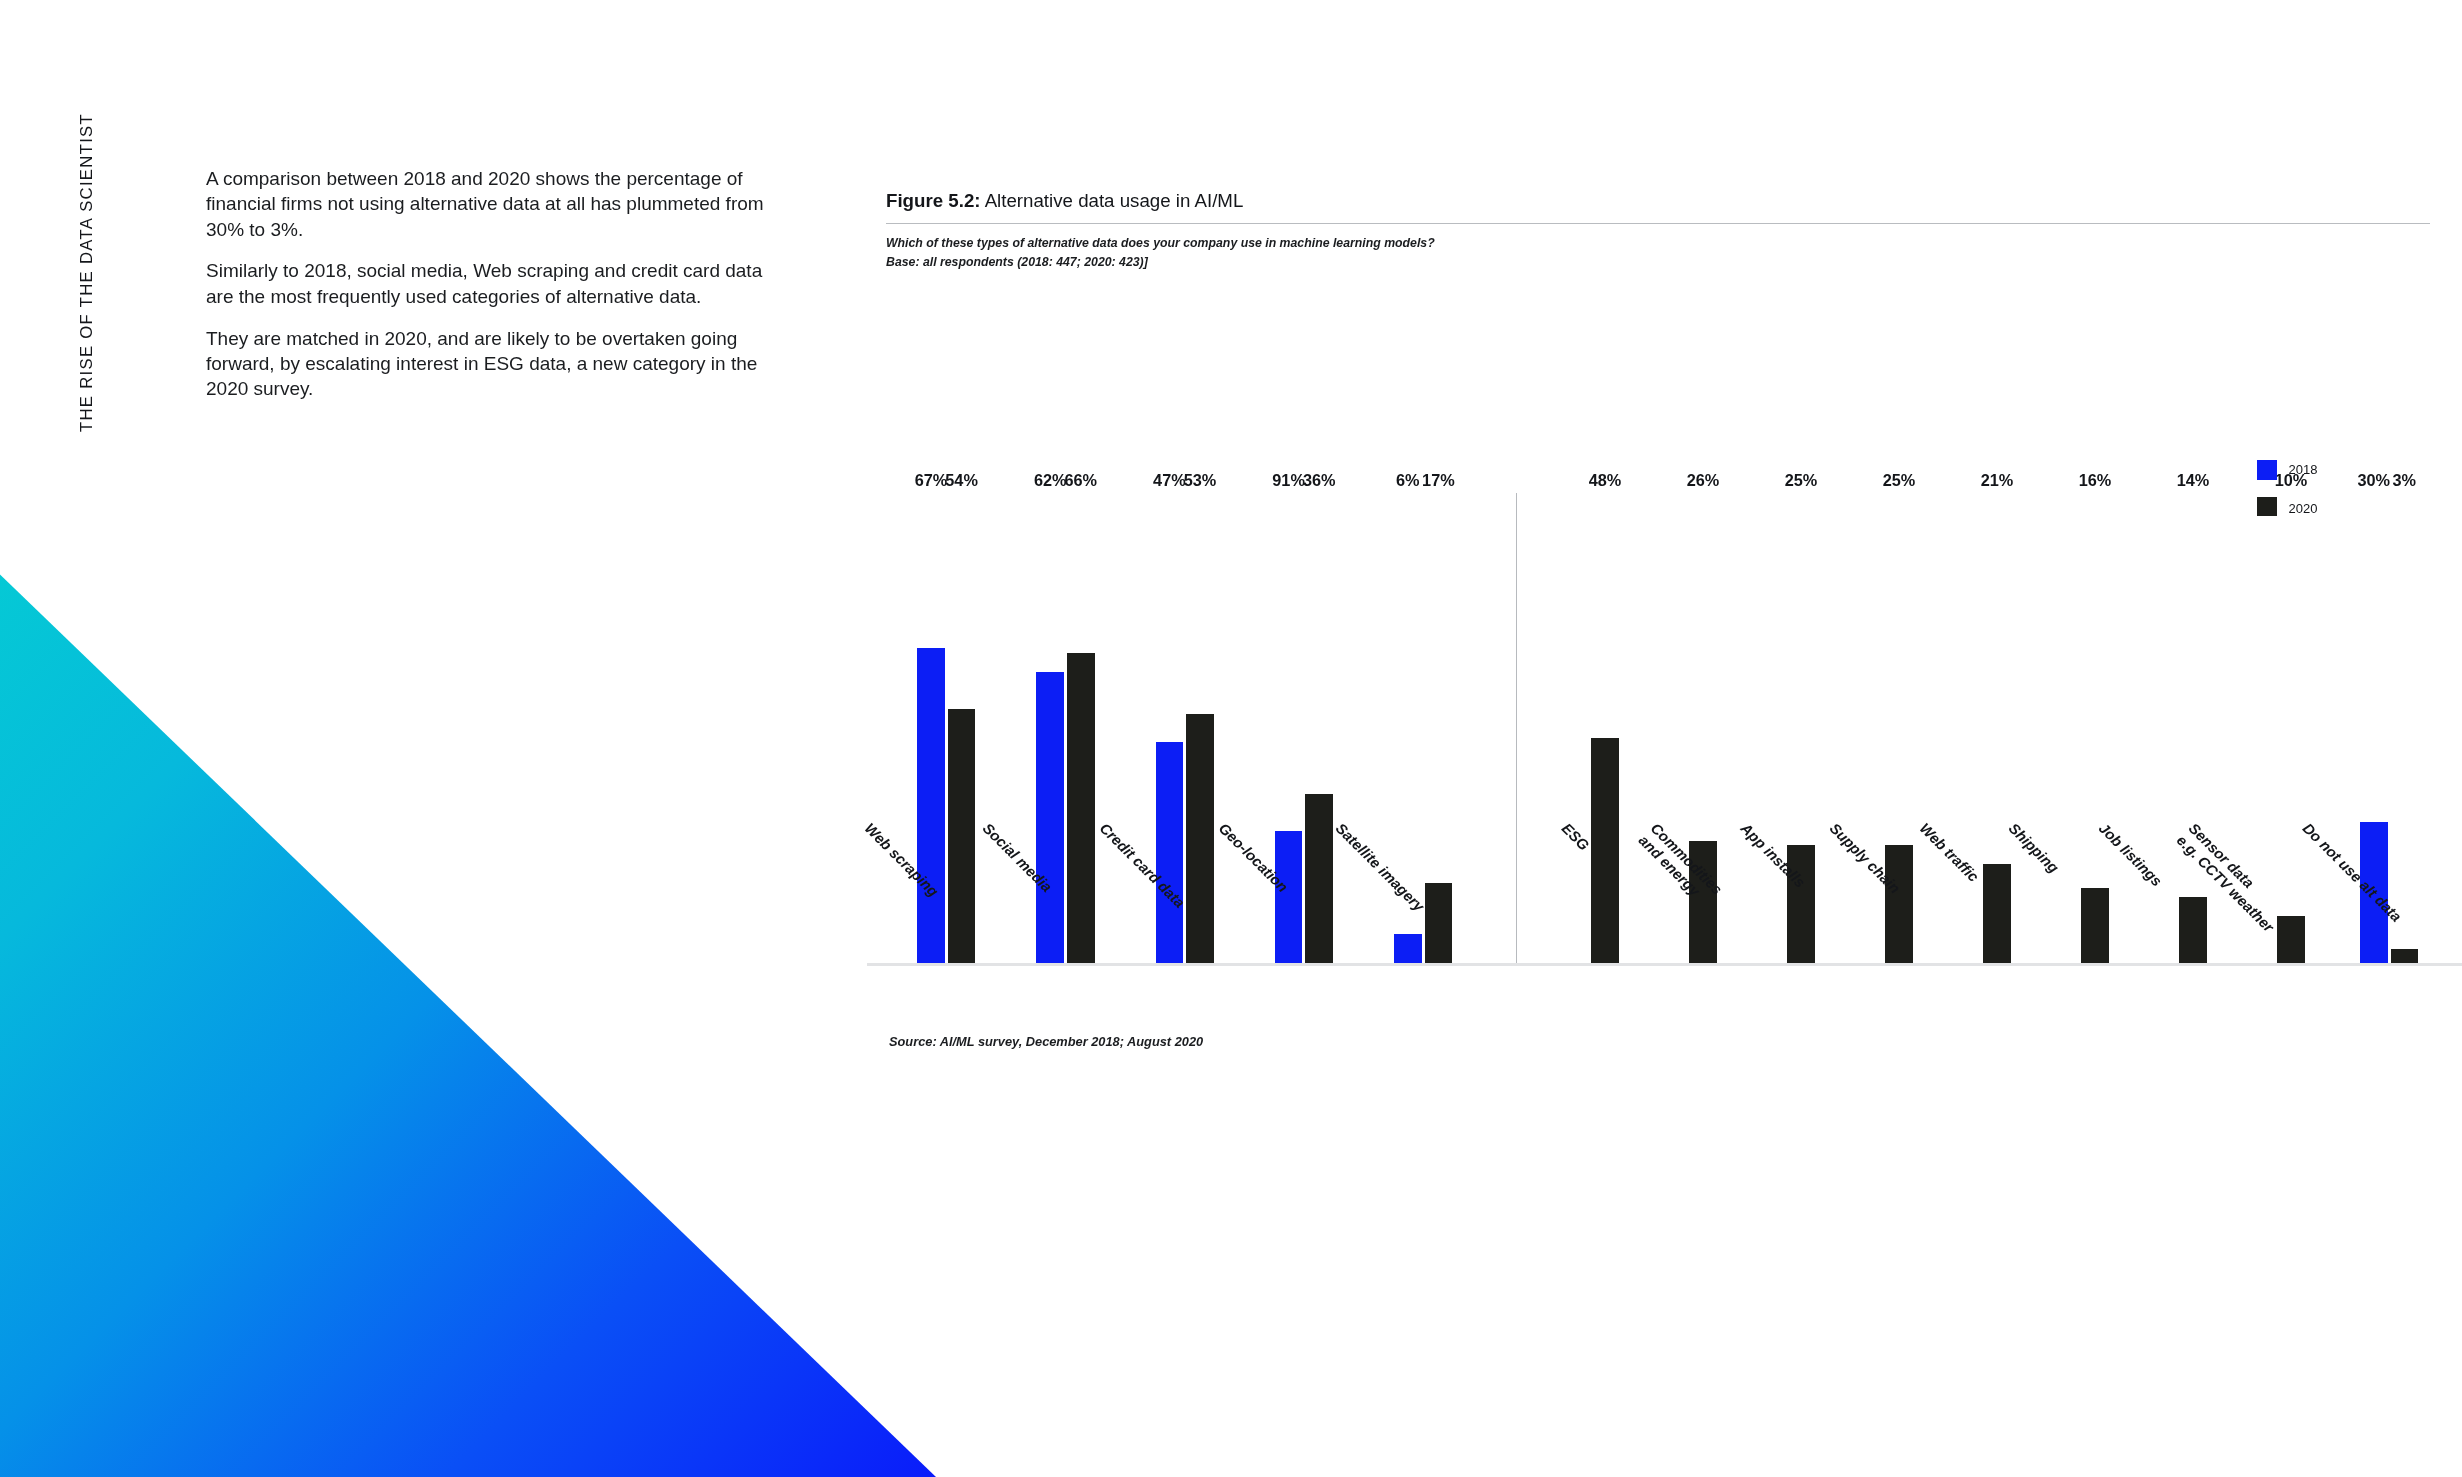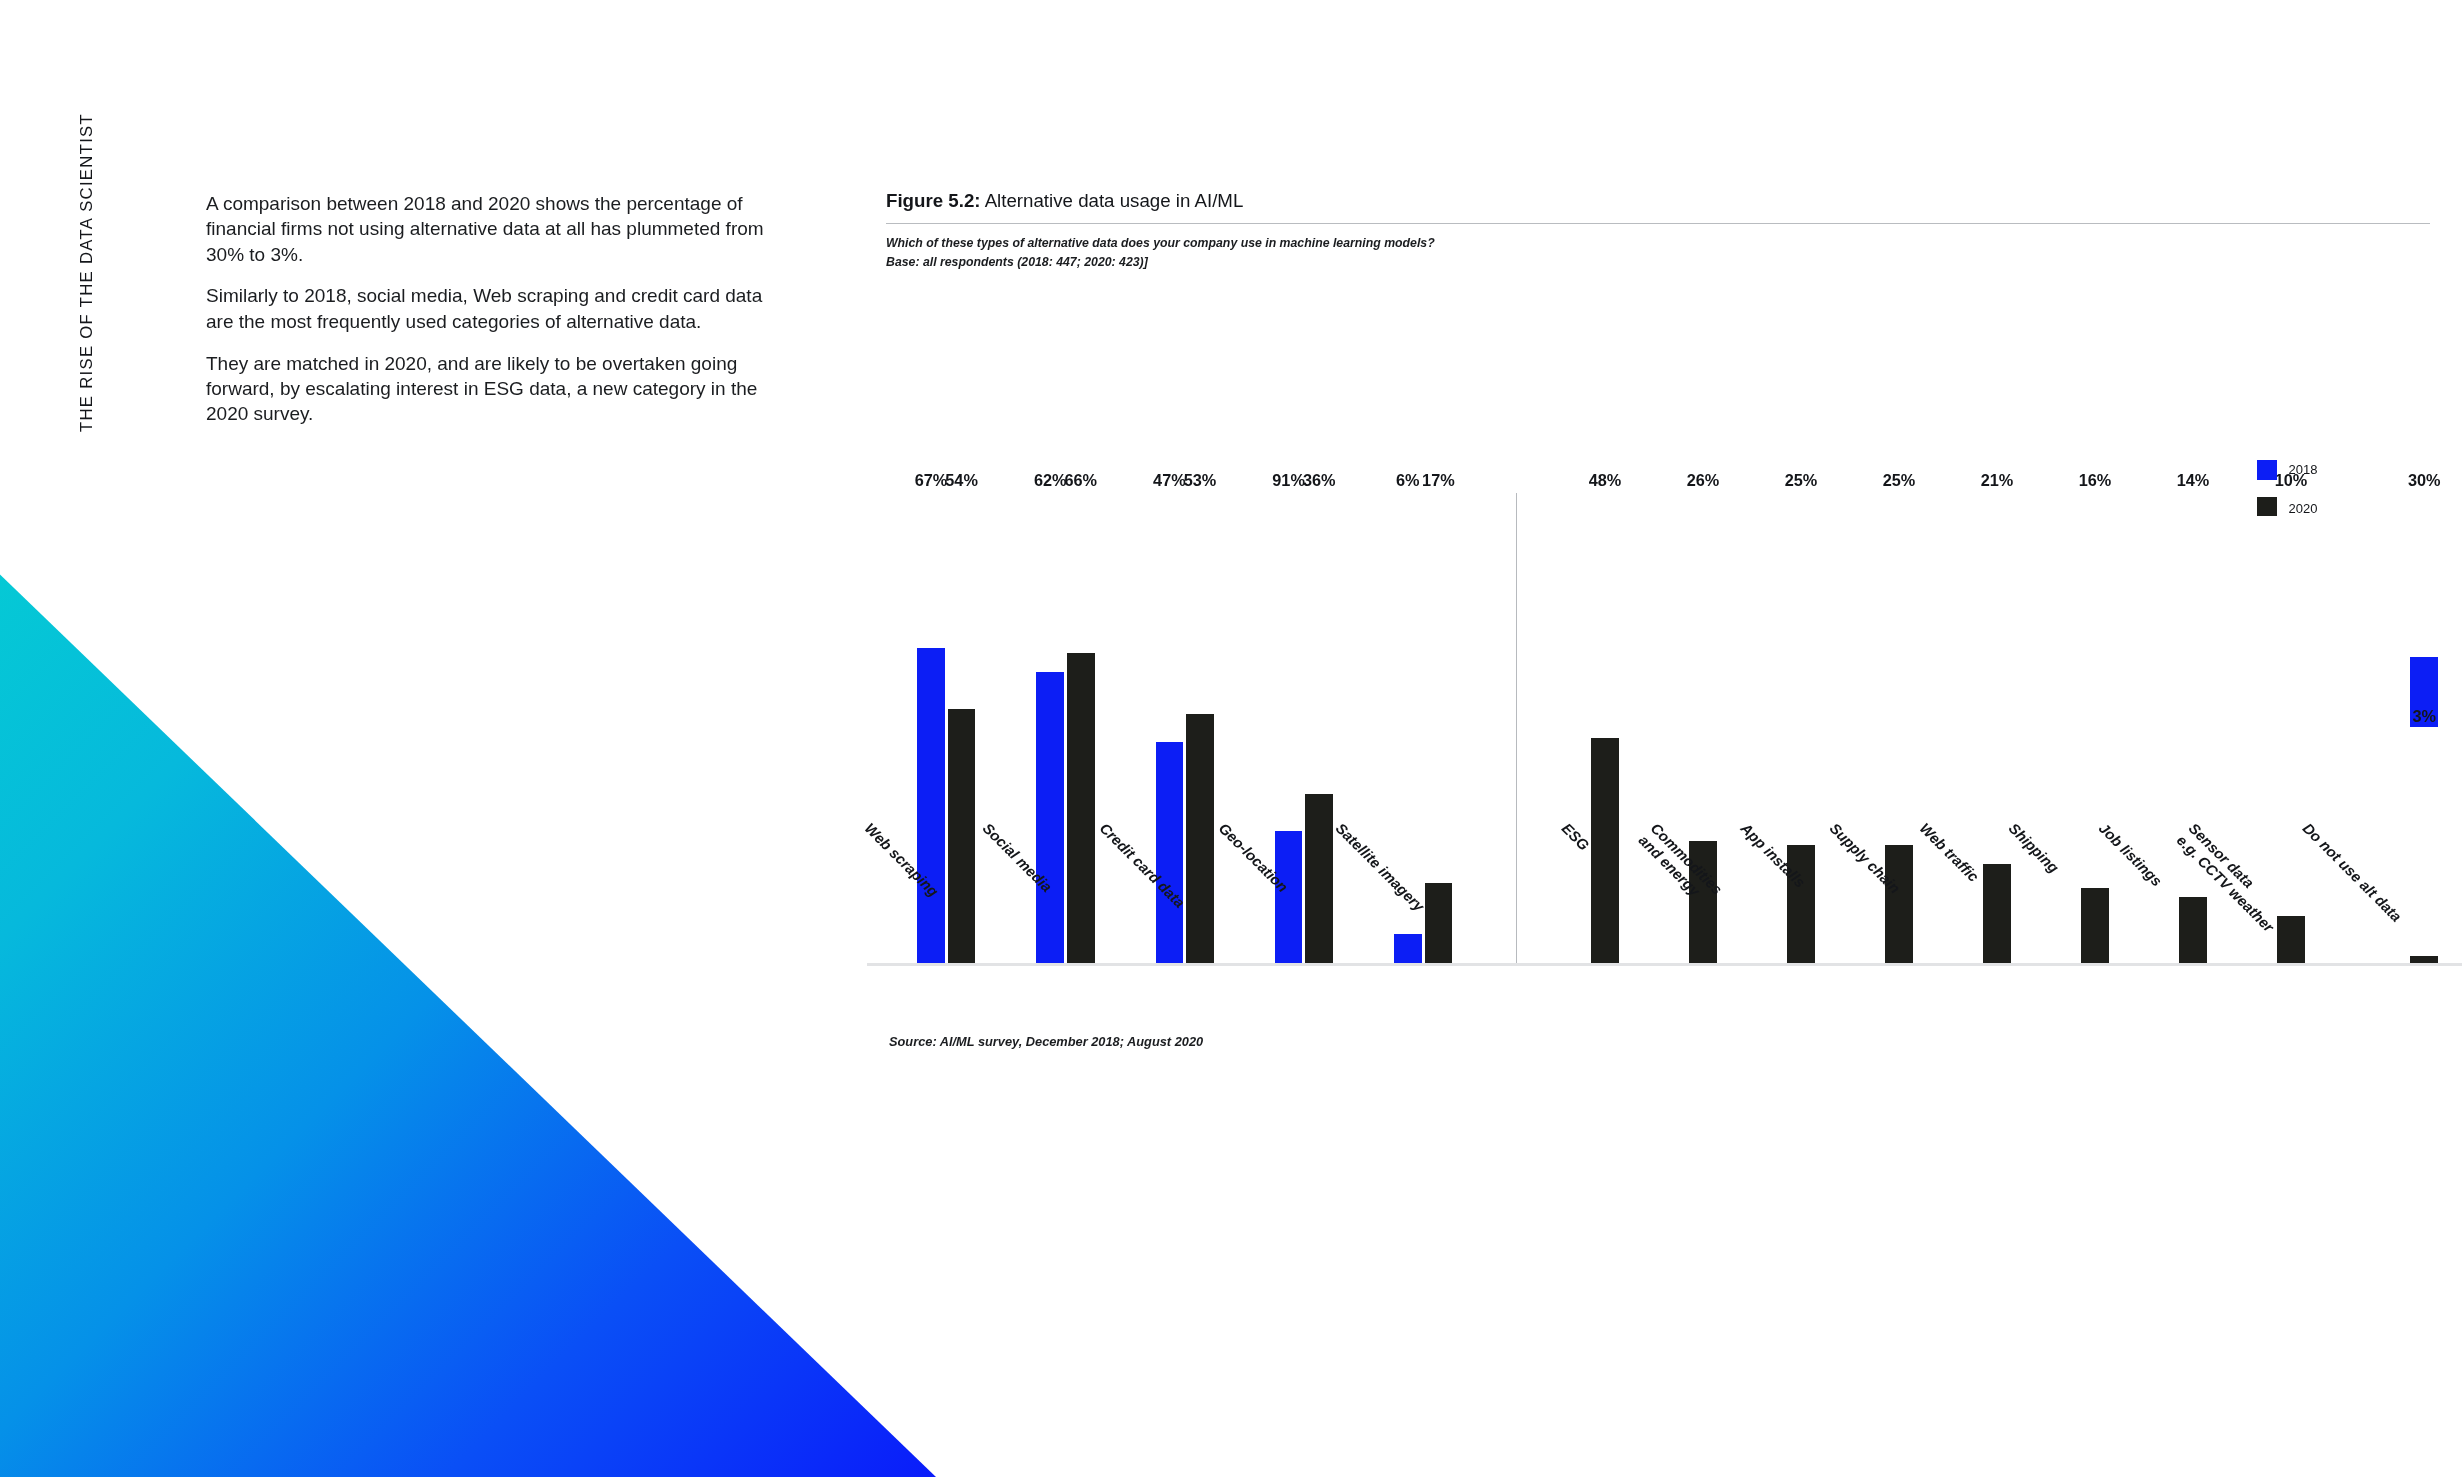--- a/index.html
+++ b/index.html
@@ -19,21 +19,21 @@
   
   #running-head{
     position:absolute;left:77px;top:113px;z-index:3;
     writing-mode:vertical-rl;transform:rotate(180deg);
     font-size:16.7px;letter-spacing:1.3px;font-weight:400;color:#14161a;
     white-space:nowrap;
   }
 
   
   #body-copy{
-    position:absolute;left:206px;top:191px;width:571px;z-index:3;
+    position:absolute;left:206px;top:166px;width:571px;z-index:3;
   }
   #body-copy p{
     margin:0 0 16.7px 0;font-size:19px;line-height:1.33;color:#1b1d20;font-weight:400;
   }
   #body-copy p:last-child{margin-bottom:0;}
 
   
   #figure{
     position:absolute;left:886px;top:190px;width:1586px;z-index:3;
   }
@@ -247,21 +247,21 @@
       </div>
     </div>
 
     <div class="group">
       <div class="bar-wrap">
         <span class="bar-label">10%</span>
         <div class="bar y2020" style="height:10%"></div>
       </div>
     </div>
 
-    <div class="group" style="gap:3px;flex-direction:column;">
+    <div class="group" style="gap:3px;">
       <div class="bar-wrap">
         <span class="bar-label">30%</span>
         <div class="bar y2018" style="height:30%"></div>
       </div>
       <div class="bar-wrap">
         <span class="bar-label">3%</span>
         <div class="bar y2020" style="height:3%"></div>
       </div>
     </div>
   </div>

